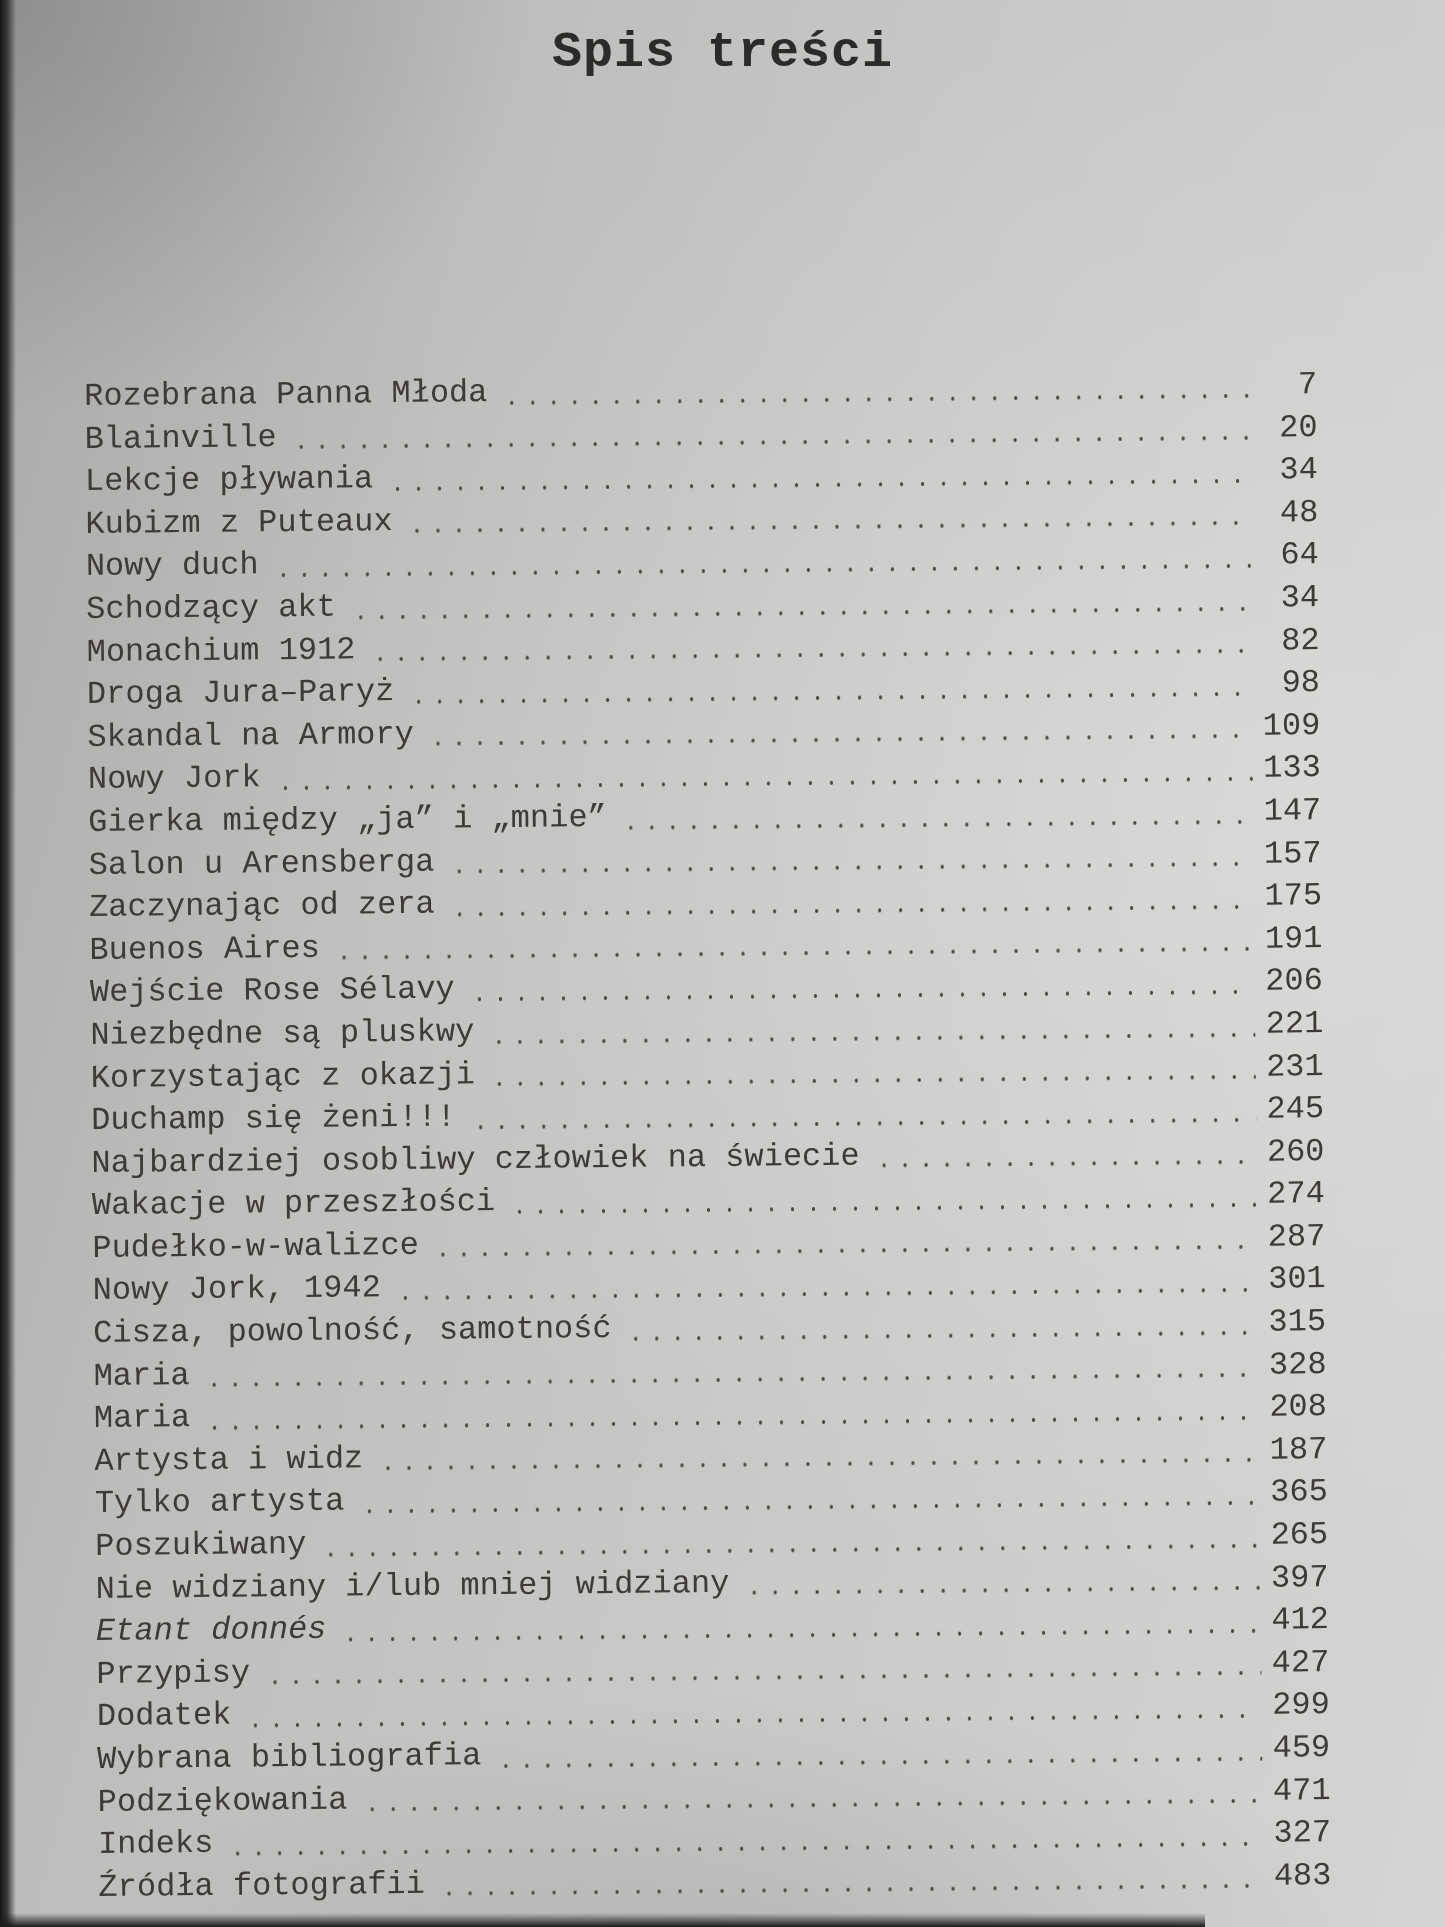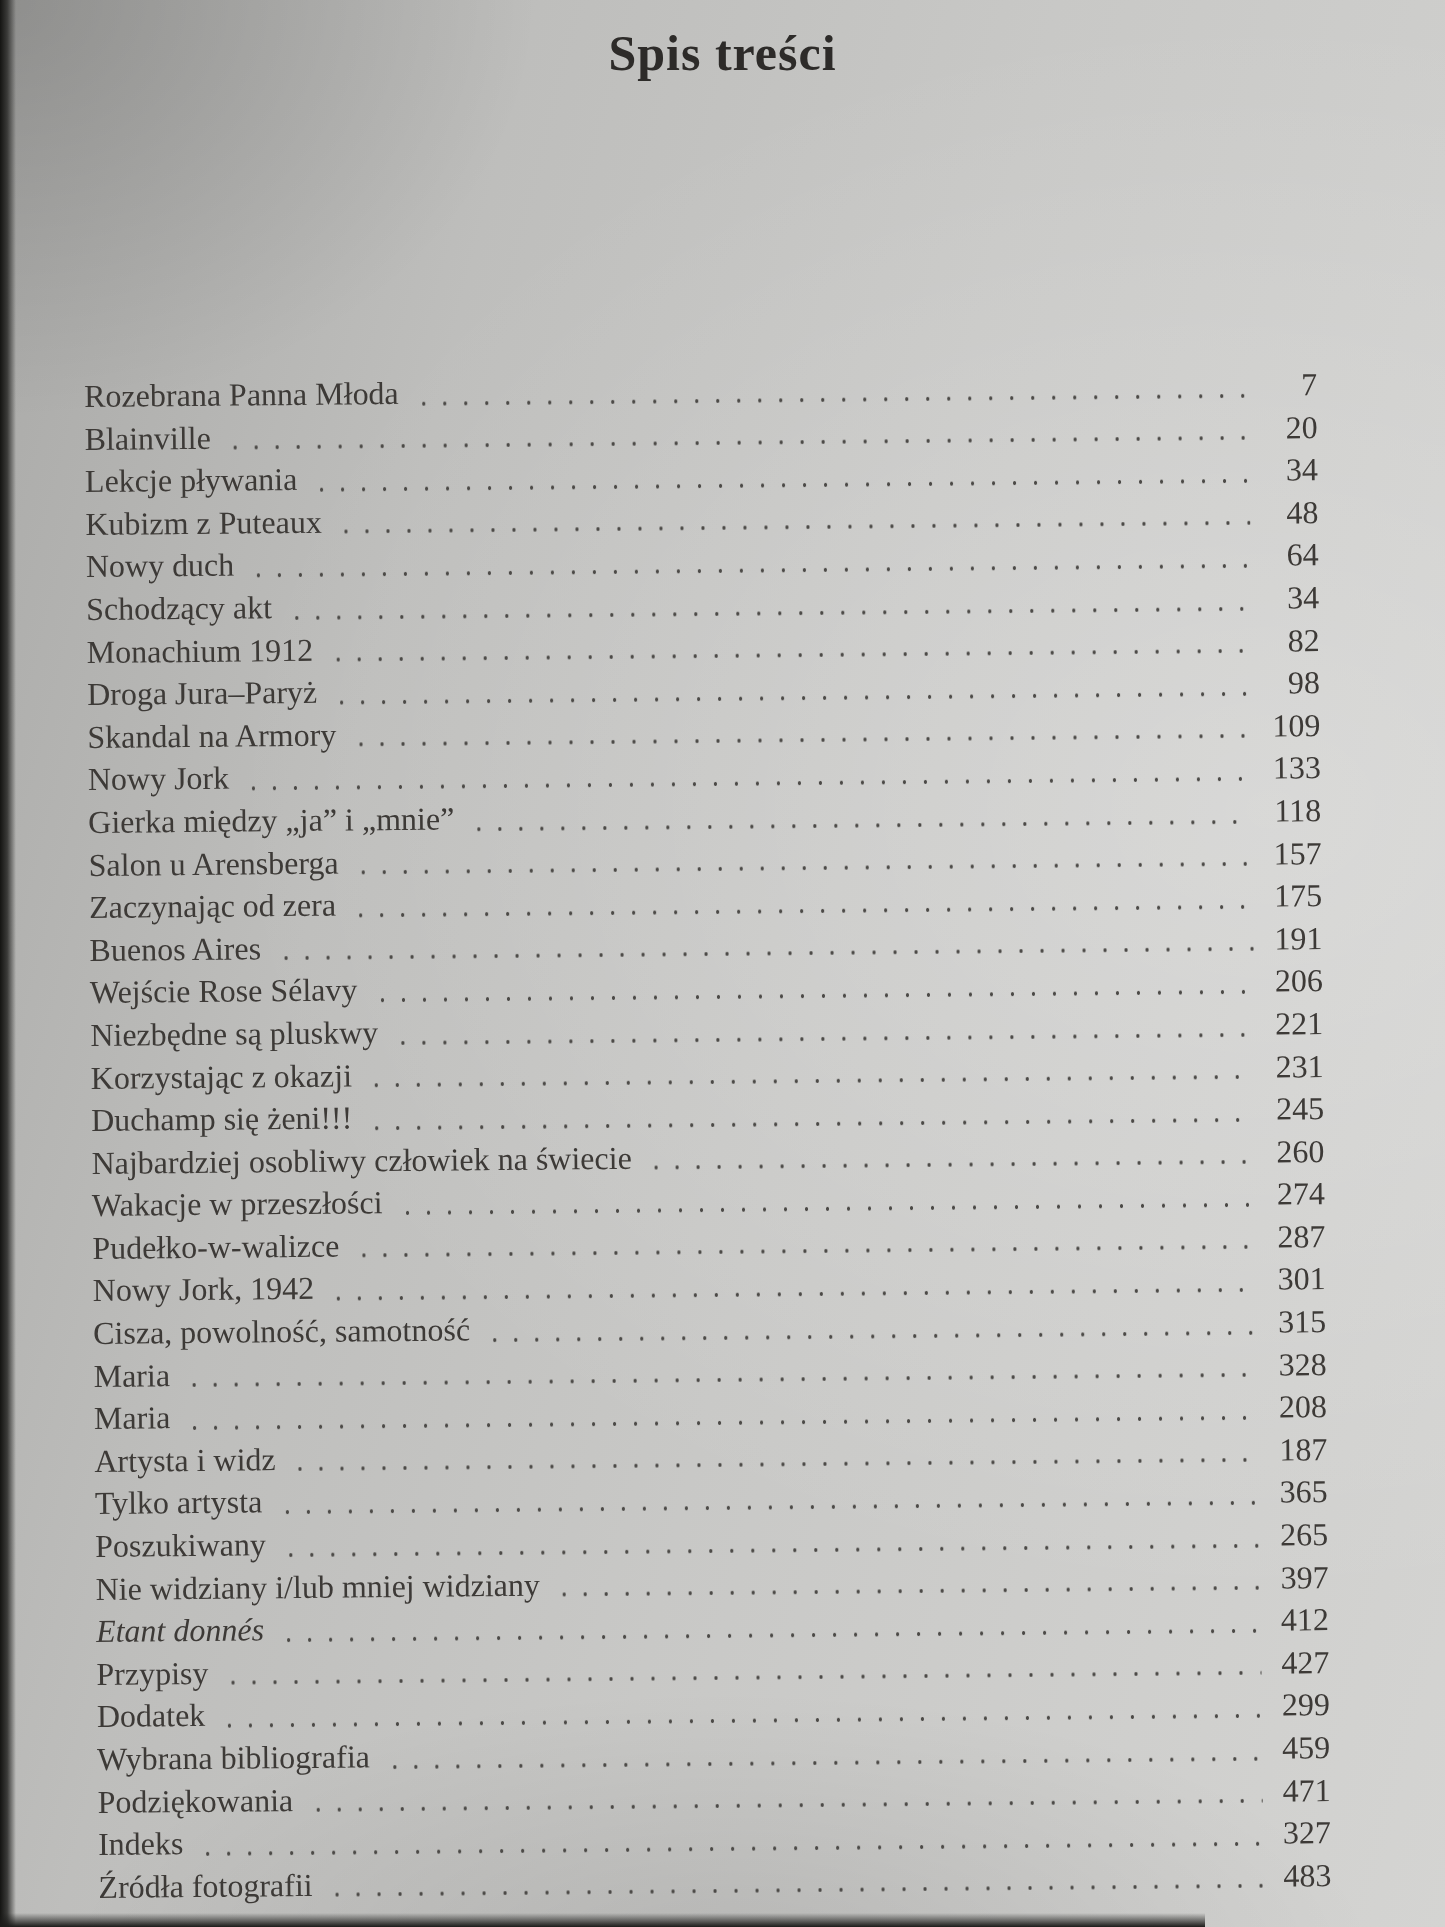--- a/index.html
+++ b/index.html
@@ -10,20 +10,21 @@
     overflow:hidden;
   }
   .photo{
     position:relative;
     width:1445px;height:1927px;
     background:
       radial-gradient(1700px 1300px at 88% 42%, rgba(255,255,255,0.22), rgba(255,255,255,0) 62%),
       radial-gradient(900px 700px at 0% 0%, rgba(0,0,0,0.16), rgba(0,0,0,0) 60%),
       radial-gradient(1200px 500px at 50% 102%, rgba(0,0,0,0.10), rgba(0,0,0,0) 55%),
       linear-gradient(104deg,#a9a9a7 0%,#bebebc 28%,#c8c8c6 55%,#d4d4d2 100%);
+    font-family: Liberation Mono, monospace;
   }
   .edge-left{
     position:absolute;left:0;top:0;bottom:0;width:16px;
     background:linear-gradient(90deg,#141412 0%,#3a3a38 45%,rgba(58,58,56,0) 100%);
   }
   .edge-bottom{
     position:absolute;left:0;bottom:0;height:14px;right:240px;
     background:linear-gradient(0deg,#1c1c1a 0%,rgba(28,28,26,0) 100%);
   }
   .page-title{
@@ -125,21 +126,21 @@
         <span class="toc-page">109</span>
       </div>
       <div class="toc-row">
         <span class="toc-title">Nowy Jork</span>
         <span class="toc-dots"></span>
         <span class="toc-page">133</span>
       </div>
       <div class="toc-row">
         <span class="toc-title">Gierka między „ja” i „mnie”</span>
         <span class="toc-dots"></span>
-        <span class="toc-page">118</span>
+        <span class="toc-page">147</span>
       </div>
       <div class="toc-row">
         <span class="toc-title">Salon u Arensberga</span>
         <span class="toc-dots"></span>
         <span class="toc-page">157</span>
       </div>
       <div class="toc-row">
         <span class="toc-title">Zaczynając od zera</span>
         <span class="toc-dots"></span>
         <span class="toc-page">175</span>

